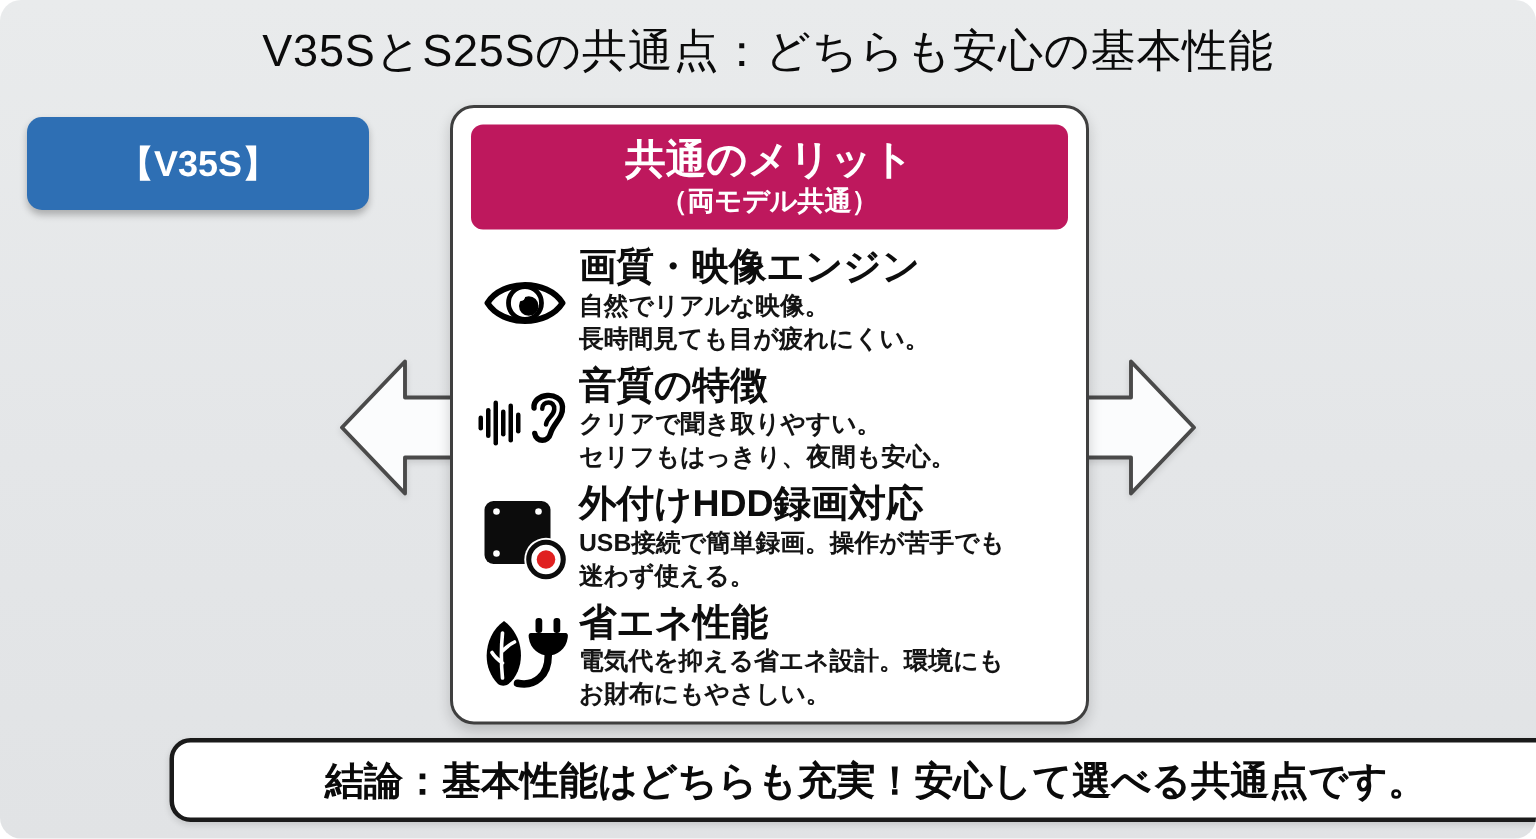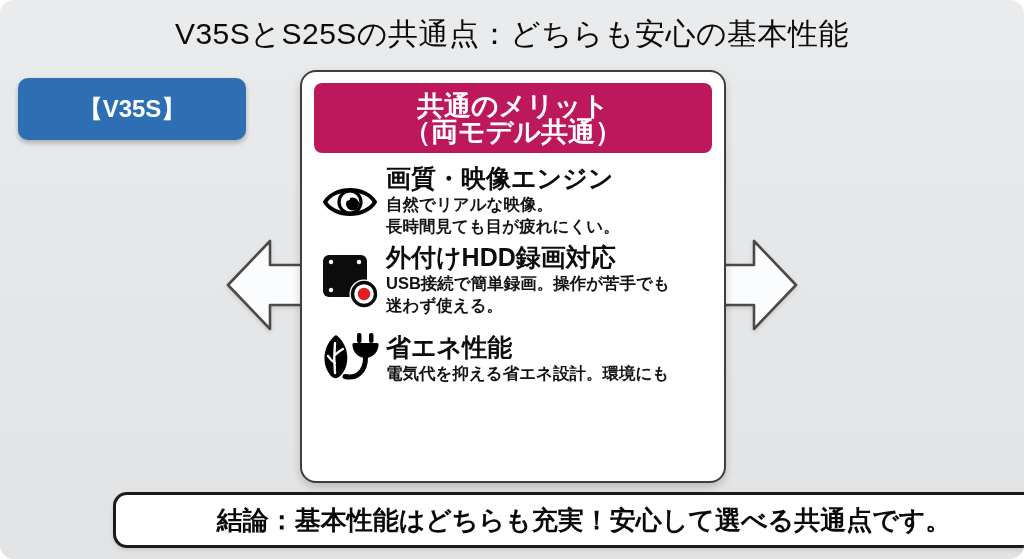--- a/index.html
+++ b/index.html
@@ -36,21 +36,21 @@
     background:#ffffff; border:2px solid #3f3f3f; border-radius:16px;
     box-shadow:0 4px 9px rgba(0,0,0,0.18); z-index:2;
     padding:11px 12px 0 12px;
   }
   .card-header {
     width:100%; height:70px; background:#be185d; border-radius:8px;
     display:flex; flex-direction:column; align-items:center; justify-content:center;
     color:#ffffff; margin-bottom:7px;
   }
   .ch-title { font-size:27px; font-weight:800; line-height:32px; }
-  .ch-sub   { font-size:27px; font-weight:800; line-height:24px;font-family:Liberation Mono, monospace; }
+  .ch-sub   { font-size:18px; font-weight:800; line-height:24px; }
 
   .feature { display:flex; height:79px; align-items:center; }
   .f-icon {
     width:72px; min-width:72px; display:flex; justify-content:center;
     padding-top:5px;
   }
   .f-text { flex:1; padding-top:0; }
   .f-title { font-size:25px; font-weight:800; color:#0d0d0d; line-height:30px; }
   .f-desc  { font-size:16.5px; font-weight:700; color:#141414; line-height:22px; }
 
@@ -96,20 +96,41 @@
           <circle cx="25" cy="16.5" r="3.2" fill="#fff"></circle>
         </svg>
       </div>
       <div class="f-text">
         <div class="f-title">画質・映像エンジン</div>
         <div class="f-desc">自然でリアルな映像。</div>
         <div class="f-desc">長時間見ても目が疲れにくい。</div>
       </div>
     </div>
 
+    <div class="feature">
+      <div class="f-icon">
+        <svg width="64" height="50" viewBox="0 0 64 50">
+          <g fill="#000">
+            <rect x="1" y="21" width="3" height="10" rx="1.5"></rect>
+            <rect x="6" y="16" width="3" height="20" rx="1.5"></rect>
+            <rect x="11" y="11" width="3" height="30" rx="1.5"></rect>
+            <rect x="16" y="17" width="3" height="18" rx="1.5"></rect>
+            <rect x="21" y="13" width="3" height="26" rx="1.5"></rect>
+            <rect x="26" y="19" width="3" height="14" rx="1.5"></rect>
+          </g>
+          <path d="M38 16 C 37 6, 56 4, 57 15 C 57.5 23, 51 26, 49 33 C 47.5 39, 39.5 39, 38.5 33" fill="none" stroke="#000" stroke-width="3.6" stroke-linecap="round"></path>
+          <path d="M43.5 16.5 C 43.5 11, 52 10.5, 51.5 17 C 51.2 21.5, 46.5 22.5, 46 27" fill="none" stroke="#000" stroke-width="3" stroke-linecap="round"></path>
+        </svg>
+      </div>
+      <div class="f-text">
+        <div class="f-title">音質の特徴</div>
+        <div class="f-desc">クリアで聞き取りやすい。</div>
+        <div class="f-desc">セリフもはっきり、夜間も安心。</div>
+      </div>
+    </div>
 
     <div class="feature">
       <div class="f-icon">
         <svg width="58" height="56" viewBox="0 0 58 56">
           <rect x="2" y="2" width="44" height="42" rx="6" fill="#0c0c0c"></rect>
           <circle cx="10" cy="9" r="2.2" fill="#fff"></circle>
           <circle cx="38" cy="9" r="2.2" fill="#fff"></circle>
           <circle cx="10" cy="37" r="2.2" fill="#fff"></circle>
           <circle cx="38" cy="37" r="2.2" fill="#fff"></circle>
           <circle cx="43" cy="41" r="14.5" fill="#fff"></circle>
@@ -131,20 +152,21 @@
           <path d="M16 12 C 15 22, 15 32, 16 42 M16 24 C 19 21, 22 19, 24 18 M16 32 C 12.5 29.5, 10.5 27.5, 9 25" fill="none" stroke="#fff" stroke-width="2.4" stroke-linecap="round"></path>
           <rect x="38" y="2" width="4.5" height="10" rx="2" fill="#000"></rect>
           <rect x="50" y="2" width="4.5" height="10" rx="2" fill="#000"></rect>
           <path d="M35 12 L 58 12 Q 60 12, 59.5 15 C 58.5 23, 52 27, 46.5 27 C 41 27, 34.5 23, 33.5 15 Q 33 12, 35 12 Z" fill="#000"></path>
           <path d="M46.5 27 C 46.5 40, 38 48, 26 45.5" fill="none" stroke="#000" stroke-width="5" stroke-linecap="round"></path>
         </svg>
       </div>
       <div class="f-text">
         <div class="f-title">省エネ性能</div>
         <div class="f-desc">電気代を抑える省エネ設計。環境にも</div>
+        <div class="f-desc">お財布にもやさしい。</div>
       </div>
     </div>
 
   </div>
 
   <div class="conclusion">結論：基本性能はどちらも充実！安心して選べる共通点です。</div>
 
   <svg class="sparkle" width="48" height="48" viewBox="0 0 48 48">
     <path d="M24 2 C 27 16, 32 21, 46 24 C 32 27, 27 32, 24 46 C 21 32, 16 27, 2 24 C 16 21, 21 16, 24 2 Z" fill="#f2f4f6" opacity="0.95"></path>
   </svg>

